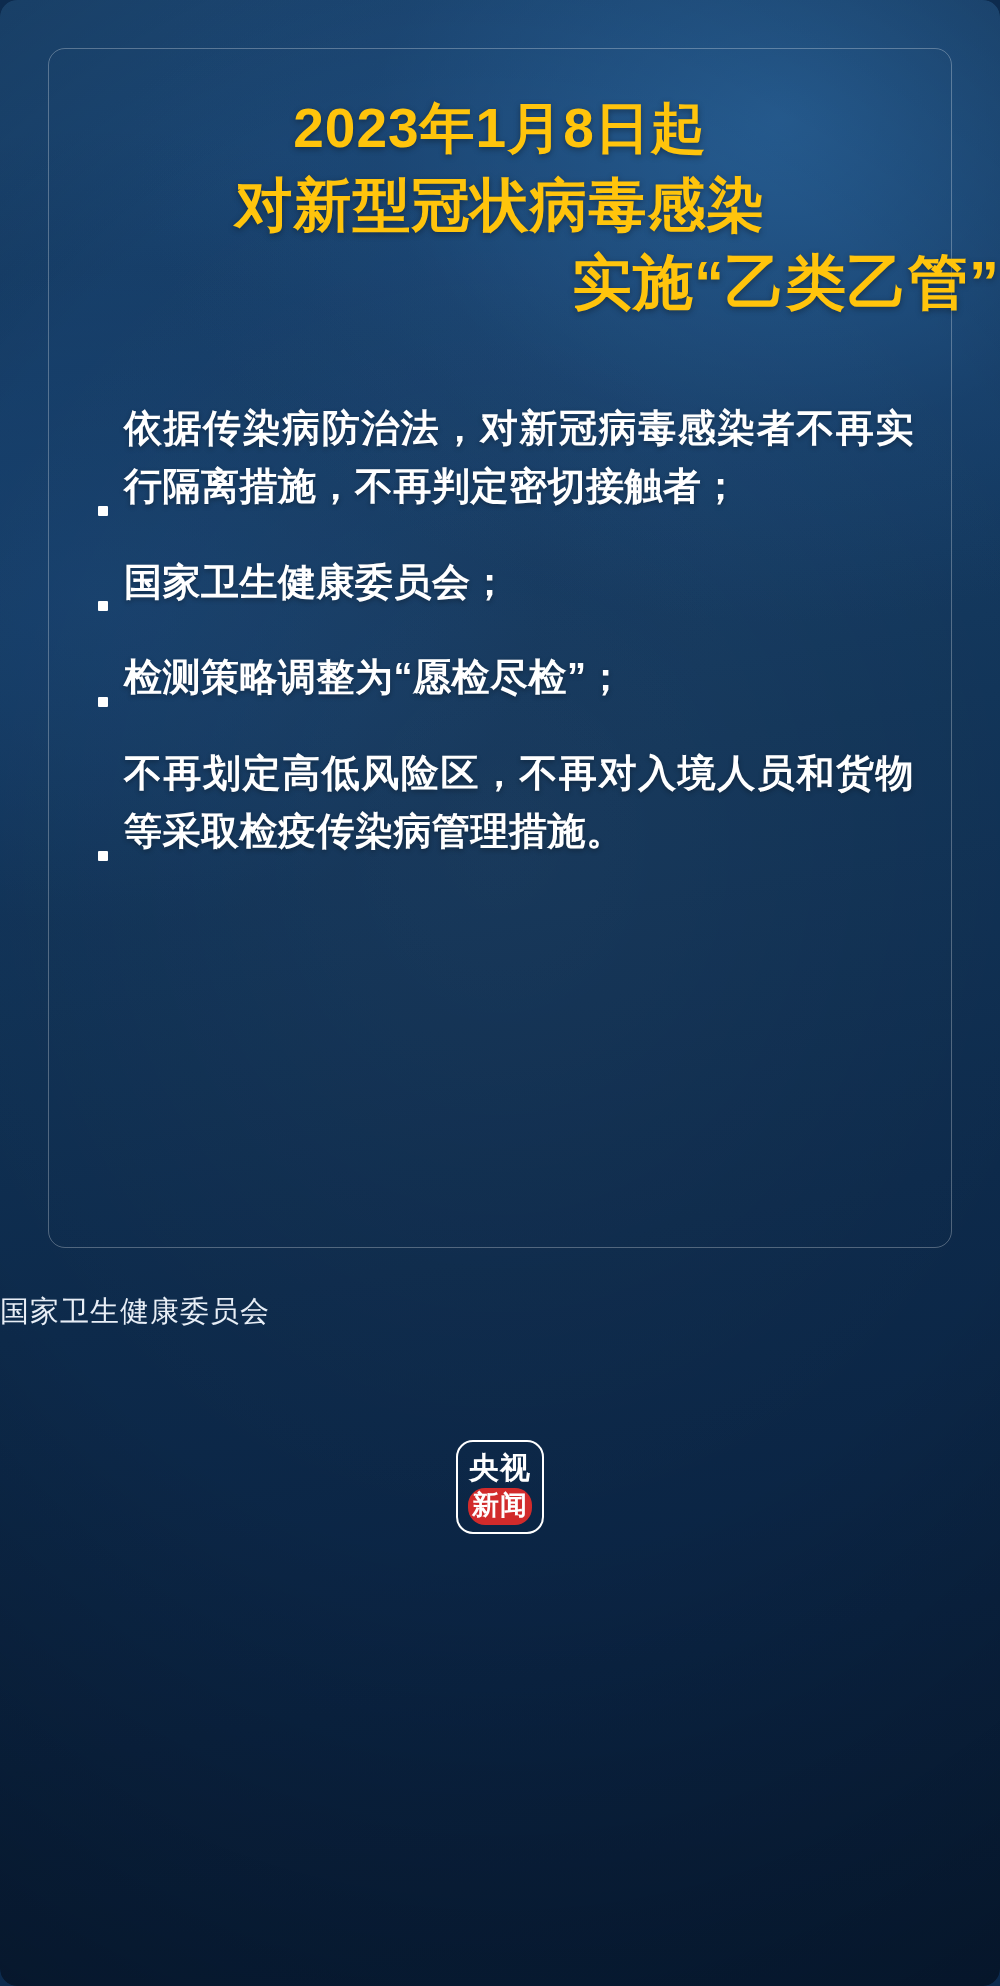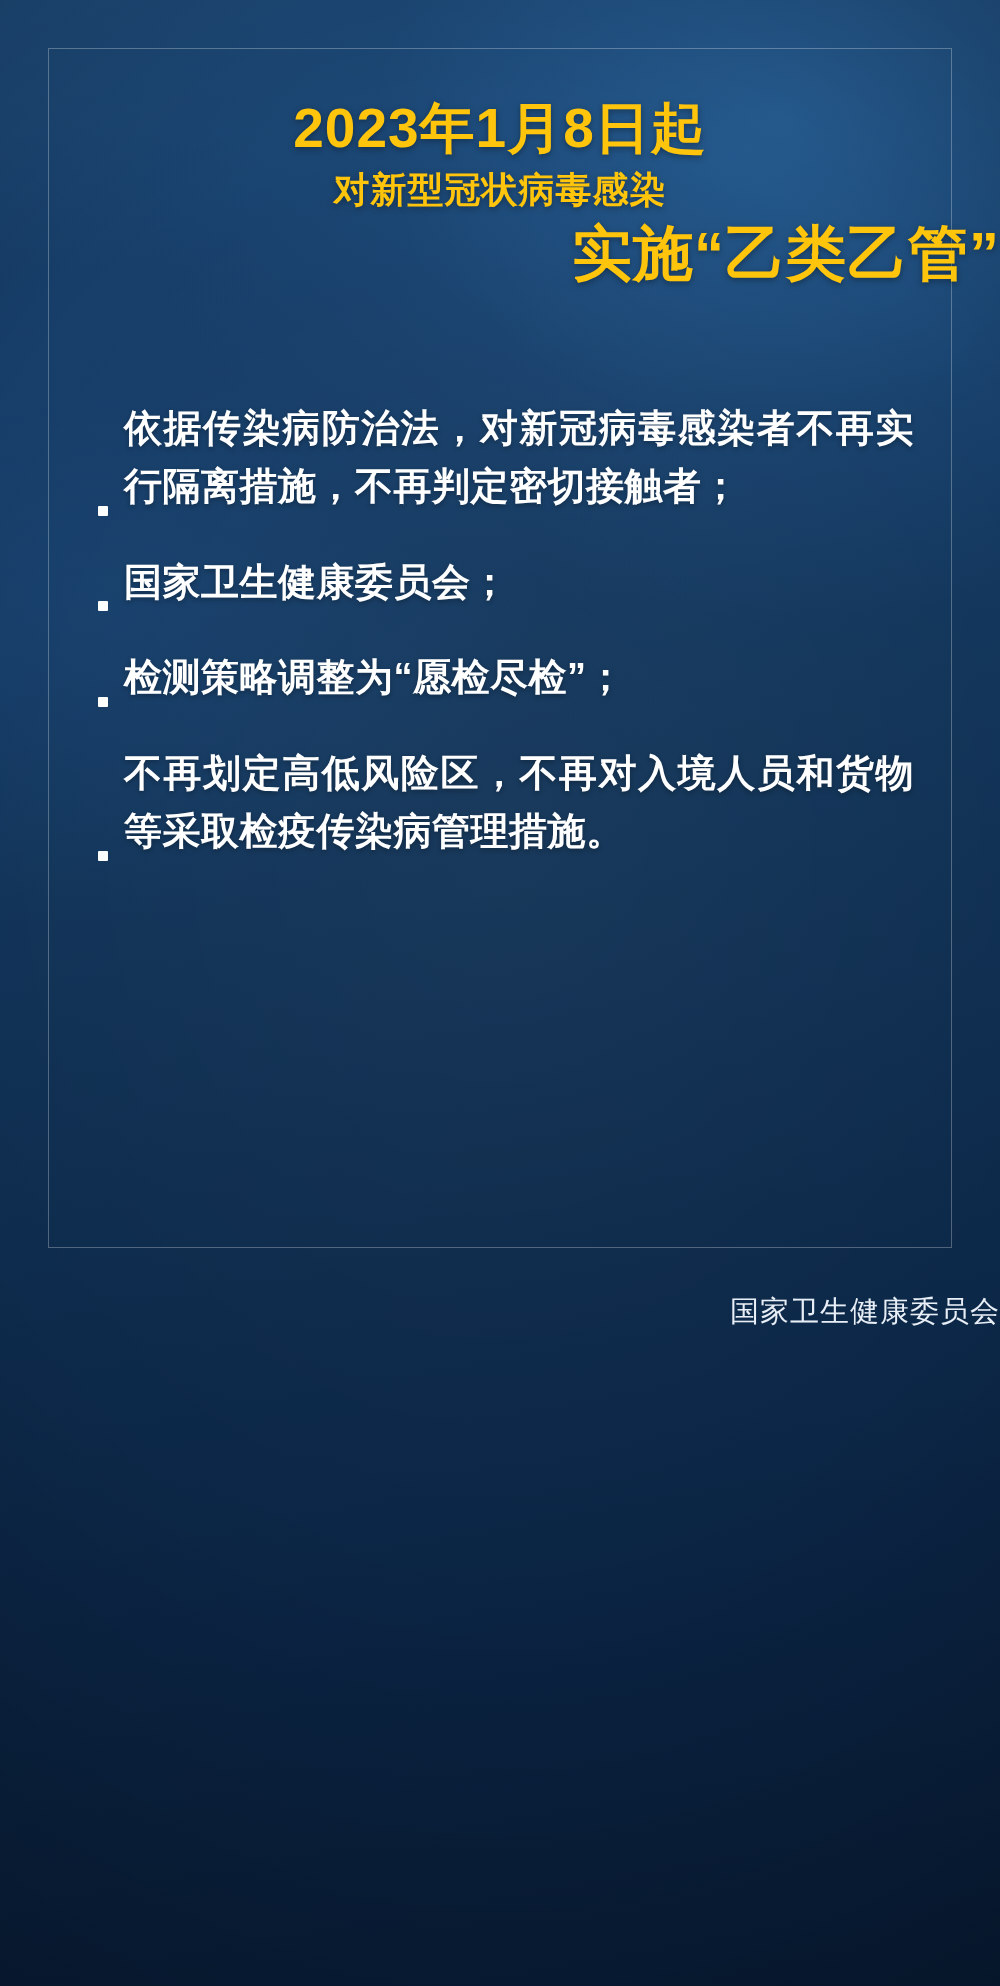--- a/index.html
+++ b/index.html
@@ -1,15 +1,15 @@
 <!DOCTYPE html>
 <html><head>
 <meta charset="utf-8">
 <style>
-  * { box-sizing: border-box; margin: 0; padding: 0; }
+  * { box-sizing: border-box; margin: 0; padding: 0; border-radius: 17px; }
   html, body {
     width: 1000px;
     height: 1986px;
   }
   body {
     font-family: "Liberation Sans", "DejaVu Sans", sans-serif;
     background: #0d2b4e;
     position: relative;
     overflow: hidden;
   }
@@ -44,21 +44,21 @@
   }
   .title-line {
     color: #ffc40c;
     font-weight: 700;
     letter-spacing: 1px;
     line-height: 1.34;
     text-shadow: 0 2px 6px rgba(0,0,0,0.35);
     white-space: nowrap;
   }
   .title-line.l1 { font-size: 55px; }
-  .title-line.l2 { font-size: 36px; }
+  .title-line.l2 { font-size: 58px; }
   .title-line.l3 { font-size: 60px; text-align: right; }
 
   .bullets {
     position: absolute;
     left: 86px;
     right: 86px;
     top: 400px;
   }
   .bullet {
     display: flex;
@@ -85,21 +85,21 @@
     flex: 1 1 auto;
     text-align: justify;
     text-justify: inter-character;
   }
 
   .footer {
     position: absolute;
     left: 0;
     right: 0;
     top: 1288px;
-    text-align: right;
+    text-align: left;
     color: #e8eef6;
     font-size: 29px;
     line-height: 1.62;
     letter-spacing: 1px;
     font-weight: 400;
   }
   .logo-wrap {
     position: absolute;
     left: 50%;
     top: 1440px;
@@ -161,13 +161,17 @@
     <div class="bullet">
       <span class="dot"></span>
       <span class="txt">不再划定高低风险区，不再对入境人员和货物等采取检疫传染病管理措施。</span>
     </div>
   </div>
 
   <div class="footer">
     <div>国家卫生健康委员会</div>
   </div>
 
+  <div class="logo-wrap">
+    <div class="l1">央视</div>
+    <div class="l2">新闻</div>
+  </div>
 </div>
 
 </body></html>

